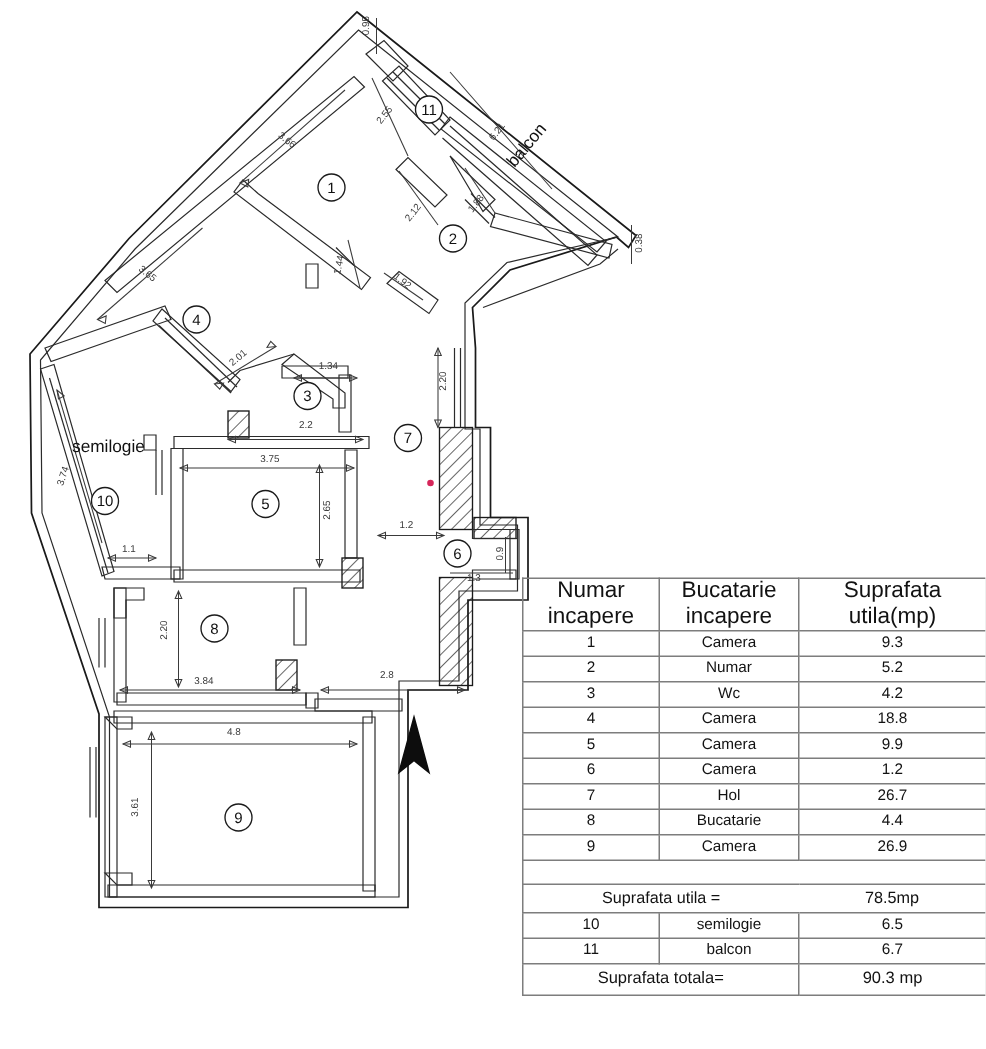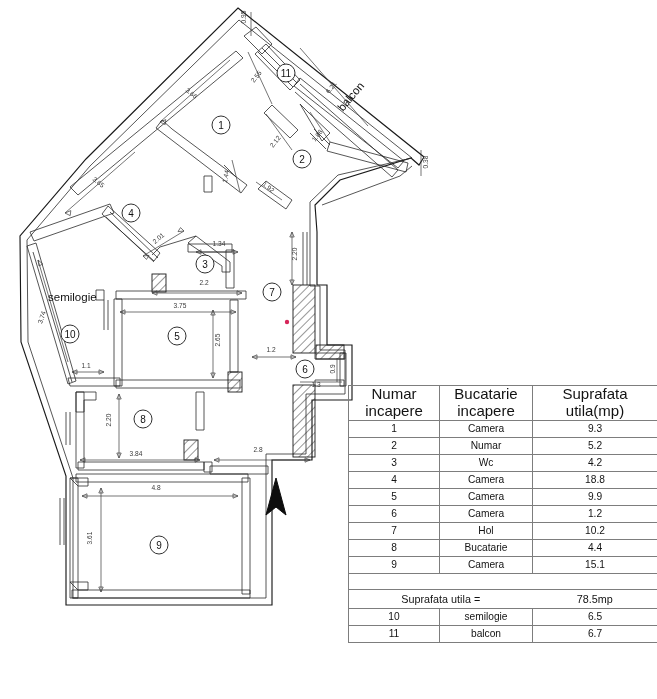--- a/index.html
+++ b/index.html
@@ -478,46 +478,50 @@
             <td class="cell-area">9.9</td>
           </tr>
           <tr>
             <td class="cell-num">6</td>
             <td class="cell-name">Camera</td>
             <td class="cell-area">1.2</td>
           </tr>
           <tr>
             <td class="cell-num">7</td>
             <td class="cell-name">Hol</td>
-            <td class="cell-area">10.2</td>
+            <td class="cell-area">26.7</td>
           </tr>
           <tr>
             <td class="cell-num">8</td>
             <td class="cell-name">Bucatarie</td>
             <td class="cell-area">4.4</td>
           </tr>
           <tr>
             <td class="cell-num">9</td>
             <td class="cell-name">Camera</td>
-            <td class="cell-area">15.1</td>
+            <td class="cell-area">26.9</td>
           </tr>
           <tr class="spacer-row">
             <td class="" colspan="3"></td>
           </tr>
           <tr class="sum-row">
             <td class="sum-label" colspan="2" style="border-right: none;">Suprafata utila =</td>
             <td class="sum-val" style="border-left: none;">78.5mp</td>
           </tr>
           <tr>
             <td class="cell-num">10</td>
             <td class="cell-name">semilogie</td>
             <td class="cell-area">6.5</td>
           </tr>
           <tr>
             <td class="cell-num">11</td>
             <td class="cell-name">balcon</td>
             <td class="cell-area">6.7</td>
           </tr>
+          <tr class="total-row">
+            <td class="sum-label" colspan="2">Suprafata totala=</td>
+            <td class="sum-val">90.3 mp</td>
+          </tr>
         </tbody>
     </table>
   </div>
 
 </div>
 
 </body></html>

